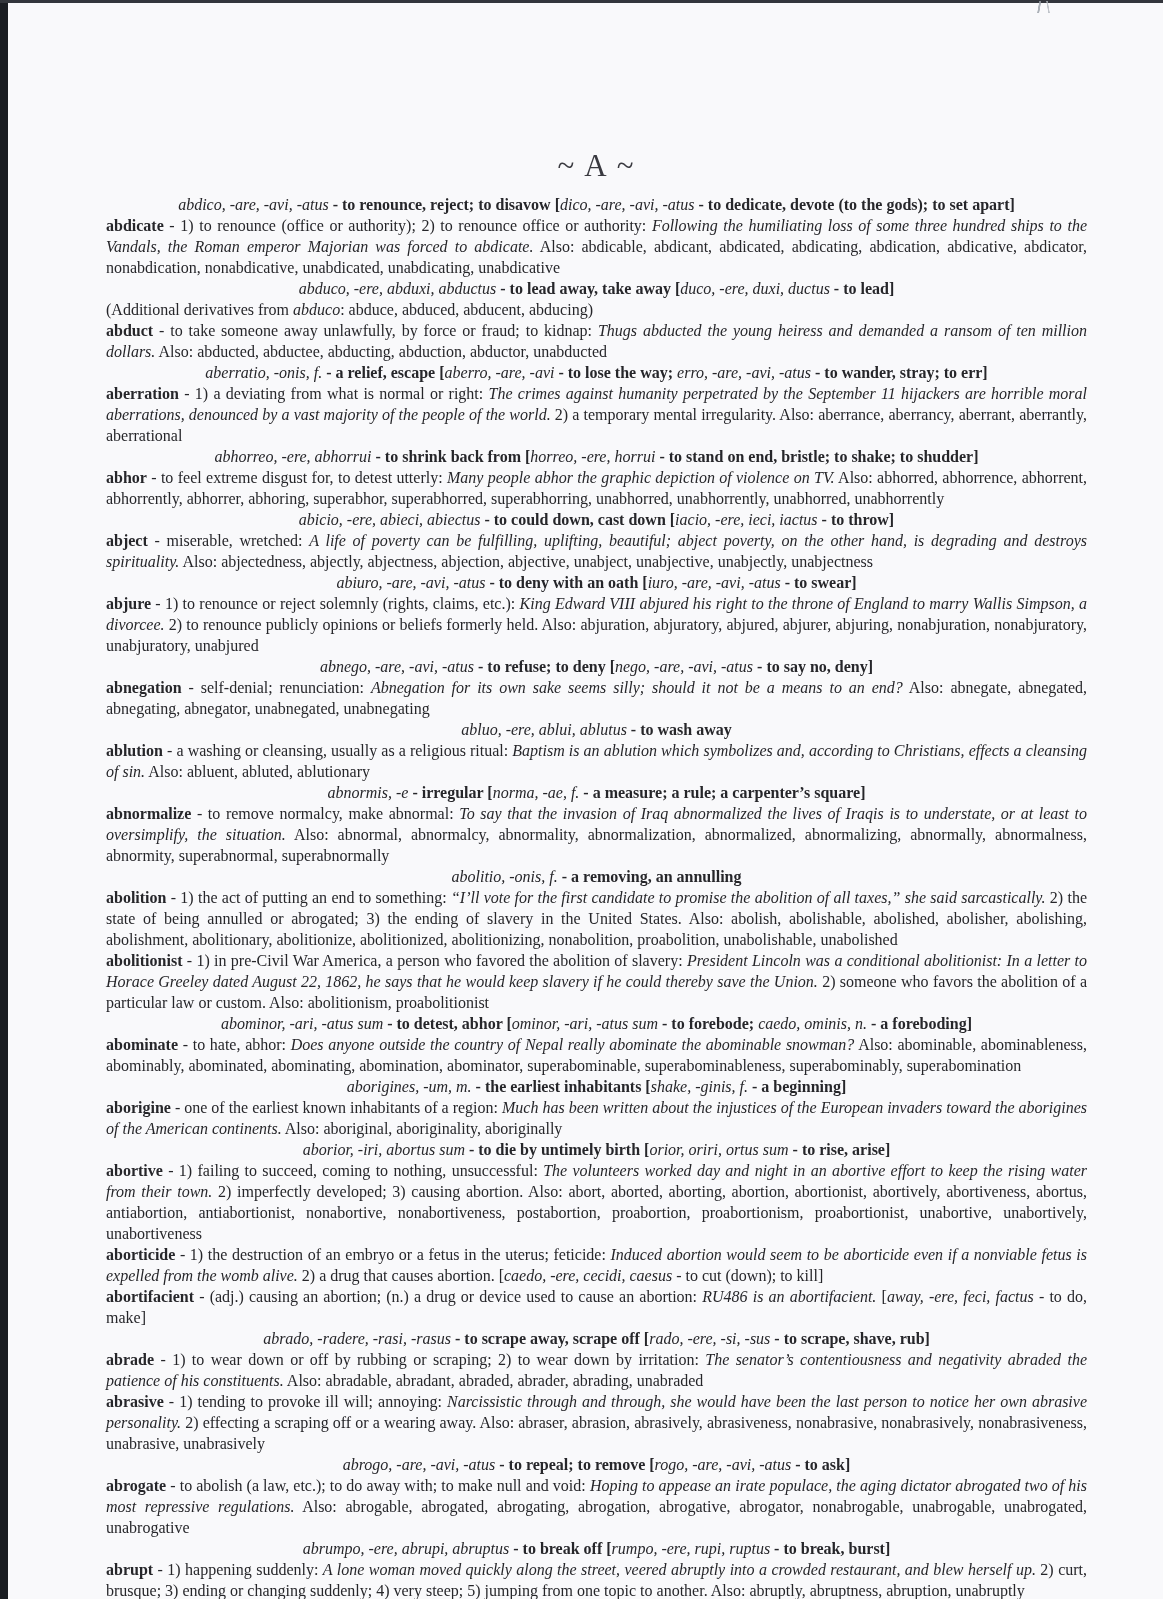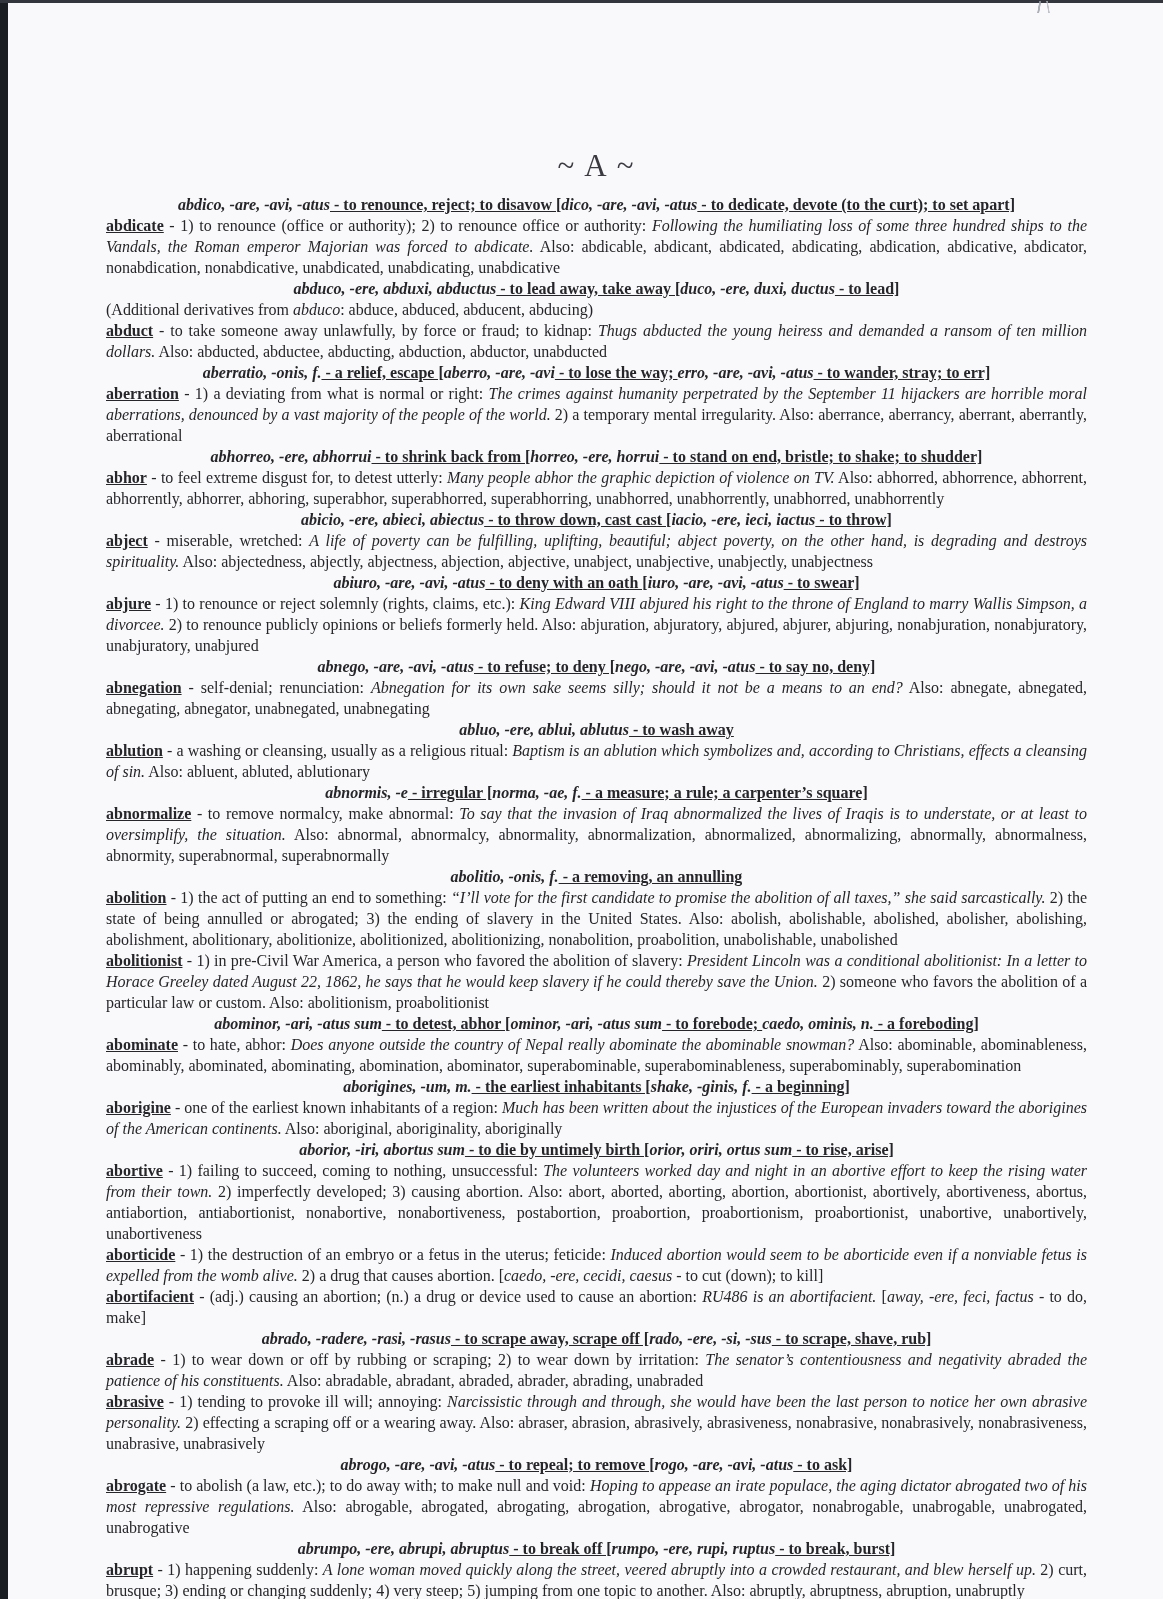--- a/index.html
+++ b/index.html
@@ -44,54 +44,54 @@
     text-align: center;
     font-size: 16px;
     line-height: 21px;
   }
   p.body {
     margin: 0;
     text-align: justify;
     font-size: 16px;
     line-height: 21px;
   }
-  .s-b  { font-weight: bold; font-style: normal; text-decoration: underline; }
-  .s-bi { font-weight: bold; font-style: italic; text-align: right; }
+  .s-b  { font-weight: bold; font-style: normal; }
+  .s-bi { font-weight: normal; font-style: italic; text-align: right; }
   .s-i  { font-style: italic; }
   .s-r  { font-style: normal; }
 </style>
 </head>
 <body>
 
 <div class="scan-edge-left"></div>
 <div class="scan-edge-top"></div>
 <div class="pen-mark"></div>
 
 <div class="page">
   <h1 class="page-title">~ A ~</h1>
   <div>
       <div class="entry">
-        <div class="head"><span class="s-bi">abdico, -are, -avi, -atus</span><span class="s-b"> - to renounce, reject; to disavow [</span><span class="s-bi">dico, -are, -avi, -atus</span><span class="s-b"> - to dedicate, devote (to the curt); to set apart]</span></div>
+        <div class="head"><span class="s-bi">abdico, -are, -avi, -atus</span><span class="s-b"> - to renounce, reject; to disavow [</span><span class="s-bi">dico, -are, -avi, -atus</span><span class="s-b"> - to dedicate, devote (to the gods); to set apart]</span></div>
         <p class="body"><span class="s-b">abdicate</span><span class="s-r"> - 1) to renounce (office or authority); 2) to renounce office or authority: </span><span class="s-i">Following the humiliating loss of some three hundred ships to the Vandals, the Roman emperor Majorian was forced to abdicate.</span><span class="s-r"> Also: abdicable, abdicant, abdicated, abdicating, abdication, abdicative, abdicator, nonabdication, nonabdicative, unabdicated, unabdicating, unabdicative</span></p>
       </div>
       <div class="entry">
         <div class="head"><span class="s-bi">abduco, -ere, abduxi, abductus</span><span class="s-b"> - to lead away, take away [</span><span class="s-bi">duco, -ere, duxi, ductus</span><span class="s-b"> - to lead]</span></div>
         <p class="body"><span class="s-r">(Additional derivatives from </span><span class="s-i">abduco</span><span class="s-r">: abduce, abduced, abducent, abducing)</span></p>
         <p class="body"><span class="s-b">abduct</span><span class="s-r"> - to take someone away unlawfully, by force or fraud; to kidnap: </span><span class="s-i">Thugs abducted the young heiress and demanded a ransom of ten million dollars.</span><span class="s-r"> Also: abducted, abductee, abducting, abduction, abductor, unabducted</span></p>
       </div>
       <div class="entry">
         <div class="head"><span class="s-bi">aberratio, -onis, f.</span><span class="s-b"> - a relief, escape [</span><span class="s-bi">aberro, -are, -avi</span><span class="s-b"> - to lose the way; </span><span class="s-bi">erro, -are, -avi, -atus</span><span class="s-b"> - to wander, stray; to err]</span></div>
         <p class="body"><span class="s-b">aberration</span><span class="s-r"> - 1) a deviating from what is normal or right: </span><span class="s-i">The crimes against humanity perpetrated by the September 11 hijackers are horrible moral aberrations, denounced by a vast majority of the people of the world.</span><span class="s-r"> 2) a temporary mental irregularity. Also: aberrance, aberrancy, aberrant, aberrantly, aberrational</span></p>
       </div>
       <div class="entry">
         <div class="head"><span class="s-bi">abhorreo, -ere, abhorrui</span><span class="s-b"> - to shrink back from [</span><span class="s-bi">horreo, -ere, horrui</span><span class="s-b"> - to stand on end, bristle; to shake; to shudder]</span></div>
         <p class="body"><span class="s-b">abhor</span><span class="s-r"> - to feel extreme disgust for, to detest utterly: </span><span class="s-i">Many people abhor the graphic depiction of violence on TV.</span><span class="s-r"> Also: abhorred, abhorrence, abhorrent, abhorrently, abhorrer, abhoring, superabhor, superabhorred, superabhorring, unabhorred, unabhorrently, unabhorred, unabhorrently</span></p>
       </div>
       <div class="entry">
-        <div class="head"><span class="s-bi">abicio, -ere, abieci, abiectus</span><span class="s-b"> - to throw down, cast cast [</span><span class="s-bi">iacio, -ere, ieci, iactus</span><span class="s-b"> - to throw]</span></div>
+        <div class="head"><span class="s-bi">abicio, -ere, abieci, abiectus</span><span class="s-b"> - to could down, cast down [</span><span class="s-bi">iacio, -ere, ieci, iactus</span><span class="s-b"> - to throw]</span></div>
         <p class="body"><span class="s-b">abject</span><span class="s-r"> - miserable, wretched: </span><span class="s-i">A life of poverty can be fulfilling, uplifting, beautiful; abject poverty, on the other hand, is degrading and destroys spirituality.</span><span class="s-r"> Also: abjectedness, abjectly, abjectness, abjection, abjective, unabject, unabjective, unabjectly, unabjectness</span></p>
       </div>
       <div class="entry">
         <div class="head"><span class="s-bi">abiuro, -are, -avi, -atus</span><span class="s-b"> - to deny with an oath [</span><span class="s-bi">iuro, -are, -avi, -atus</span><span class="s-b"> - to swear]</span></div>
         <p class="body"><span class="s-b">abjure</span><span class="s-r"> - 1) to renounce or reject solemnly (rights, claims, etc.): </span><span class="s-i">King Edward VIII abjured his right to the throne of England to marry Wallis Simpson, a divorcee.</span><span class="s-r"> 2) to renounce publicly opinions or beliefs formerly held. Also: abjuration, abjuratory, abjured, abjurer, abjuring, nonabjuration, nonabjuratory, unabjuratory, unabjured</span></p>
       </div>
       <div class="entry">
         <div class="head"><span class="s-bi">abnego, -are, -avi, -atus</span><span class="s-b"> - to refuse; to deny [</span><span class="s-bi">nego, -are, -avi, -atus</span><span class="s-b"> - to say no, deny]</span></div>
         <p class="body"><span class="s-b">abnegation</span><span class="s-r"> - self-denial; renunciation: </span><span class="s-i">Abnegation for its own sake seems silly; should it not be a means to an end?</span><span class="s-r"> Also: abnegate, abnegated, abnegating, abnegator, unabnegated, unabnegating</span></p>
       </div>

